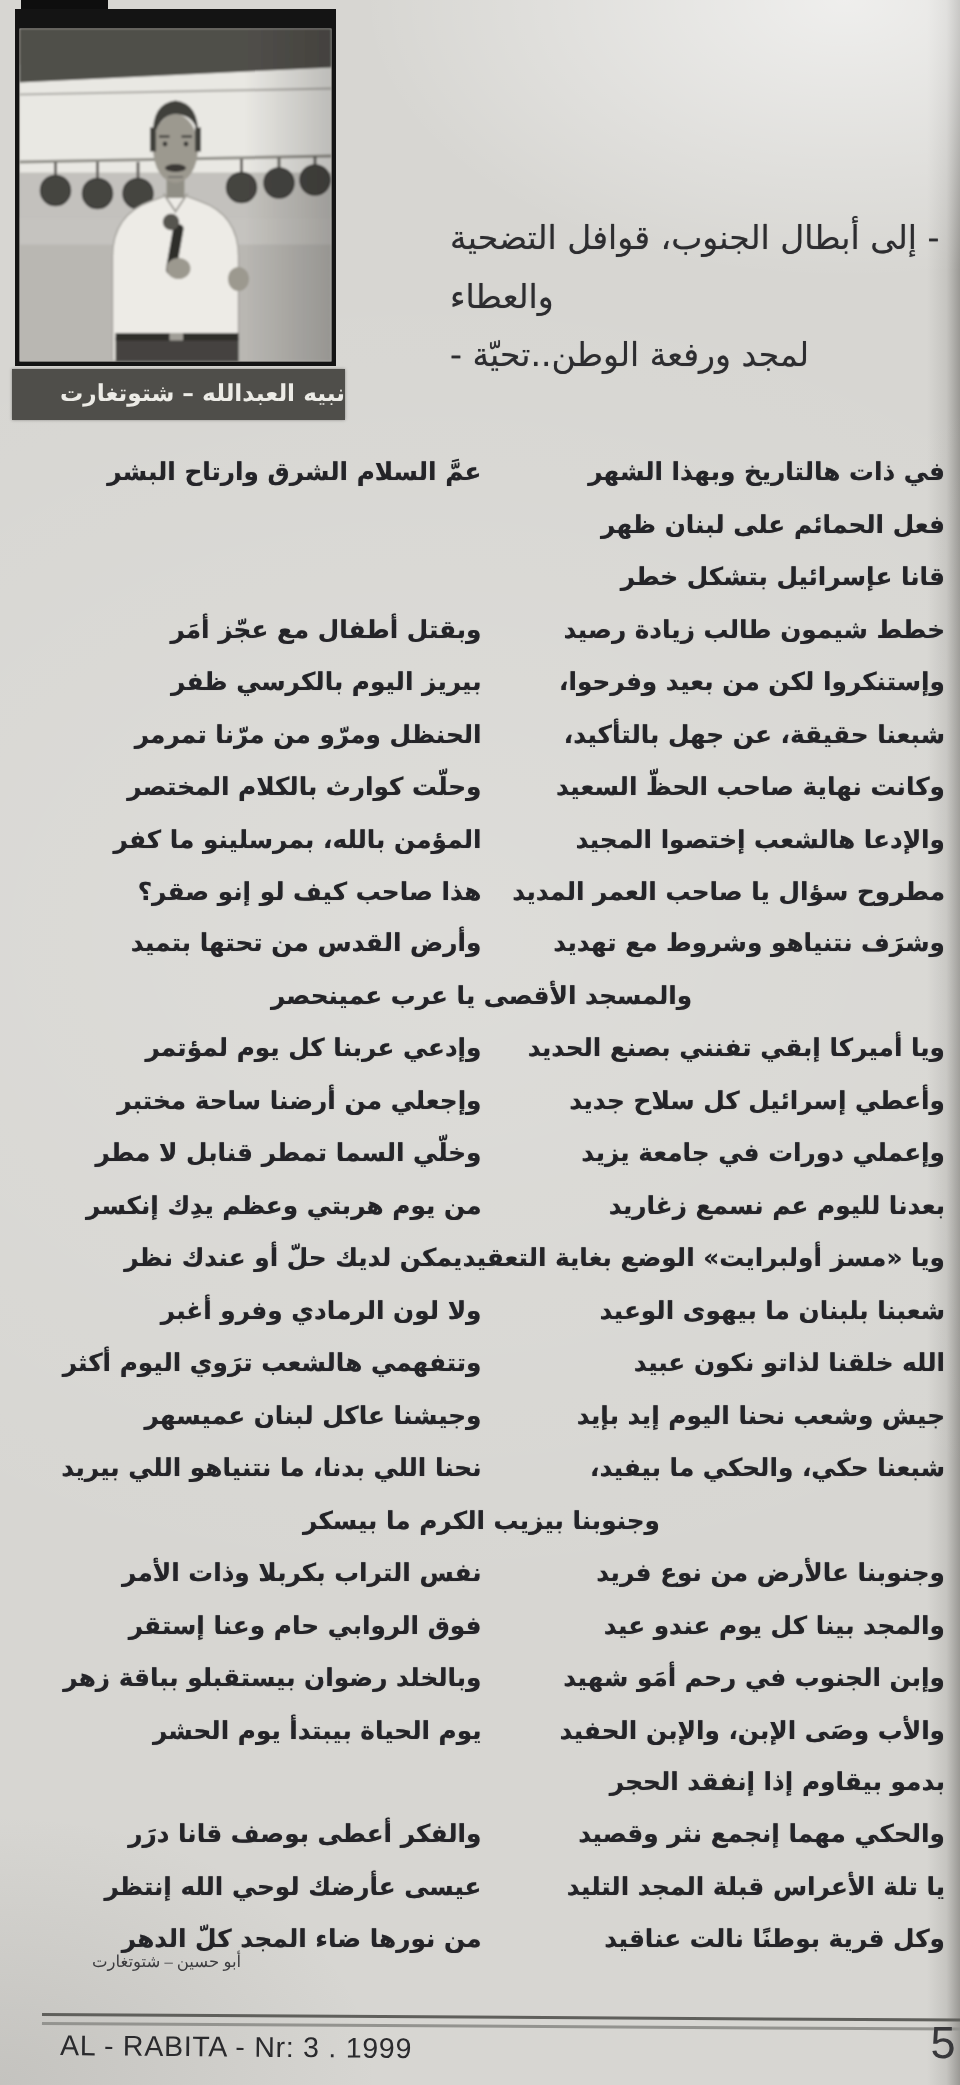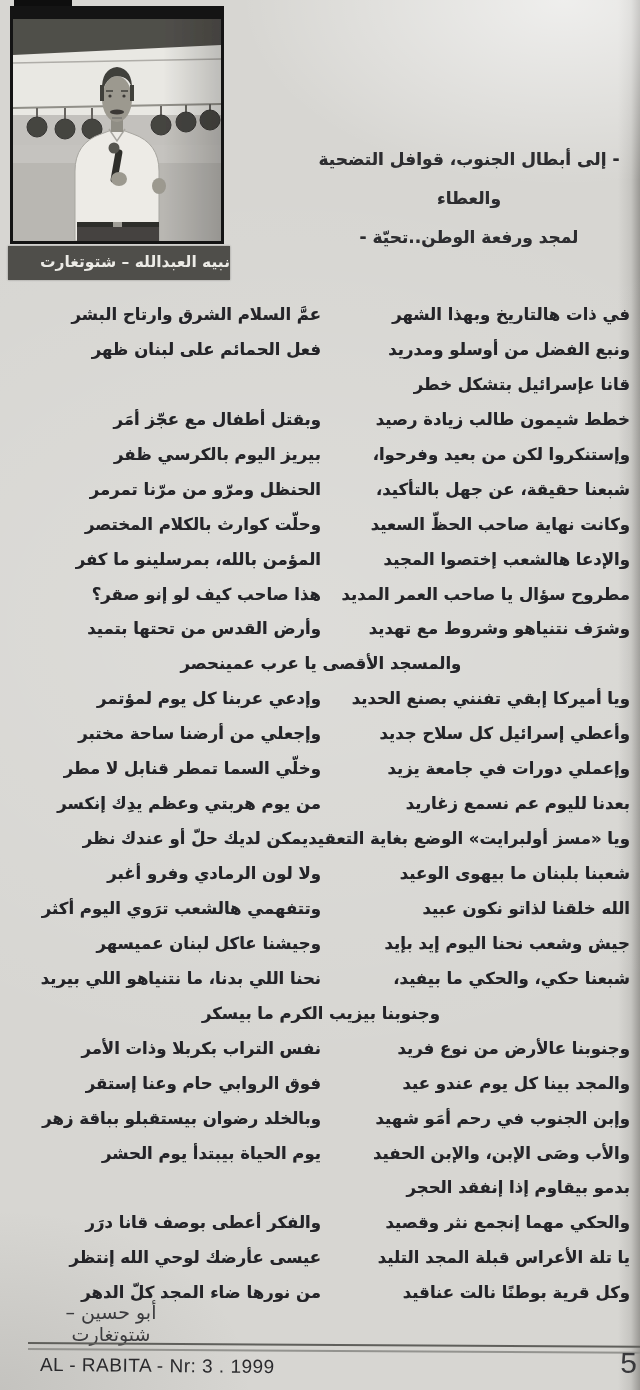--- a/index.html
+++ b/index.html
@@ -27,38 +27,38 @@
   .photo-frame svg{display:block;}
   .caption-bar{
     position:absolute;left:8px;top:246px;width:222px;height:34px;
     background:#4f4e4a;color:#ecebe6;direction:rtl;
     font-size:15.5px;font-weight:700;line-height:33px;
     box-shadow:0 0 2px rgba(0,0,0,0.35);
   }
   
   .dedication{
     position:absolute;left:300px;top:140px;width:338px;
-    direction:rtl;text-align:center;font-size:17px;font-weight:700;
+    direction:rtl;text-align:left;font-size:22px;font-weight:400;
     line-height:39px;color:#2d2d30;
     text-shadow:0 0 0.5px rgba(45,45,48,0.55);
   }
   
   .poem{
     position:absolute;left:12px;top:298px;width:618px;direction:rtl;
     font-size:16.5px;font-weight:700;color:#242428;
     text-shadow:0 0 0.5px rgba(36,36,40,0.5);
   }
   .poem-row{display:flex;height:34.95px;line-height:33px;}
   .poem-row .hemi{flex:0 0 50%;white-space:nowrap;text-align:right;}
   .poem-row .hemi.second{padding-left:4px;}
   .poem-row.centered{justify-content:flex-start;}
   .poem-row.centered .center-text{flex:0 0 100%;text-align:center;white-space:nowrap;}
   .signature{
     position:absolute;left:36px;top:1301px;width:150px;
-    direction:rtl;text-align:center;font-size:19px;font-weight:400;color:#3b3b3e;
+    direction:rtl;text-align:center;font-size:11px;font-weight:400;color:#3b3b3e;font-family:Liberation Serif, serif;
   }
   
   .footer-rule{
     position:absolute;left:28px;top:1342px;width:612px;height:4px;
     border-top:2px solid #5f5f5b;border-bottom:2px solid #93938f;
     transform:rotate(0.35deg);transform-origin:left center;
   }
   .footer-journal{
     position:absolute;left:40px;top:1354px;
     font-family:"Liberation Sans",sans-serif;font-size:19px;color:#2a2a2d;
@@ -151,21 +151,20 @@
     <div>- إلى أبطال الجنوب، قوافل التضحية والعطاء</div>
     <div>لمجد ورفعة الوطن..تحيّة -</div>
   </div>
 
   <div class="poem">
       <div class="poem-row">
         <span class="hemi first">في ذات هالتاريخ وبهذا الشهر</span>
         <span class="hemi second">عمَّ السلام الشرق وارتاح البشر</span>
       </div>
       <div class="poem-row">
-        <span class="hemi first">ونبع الفضل من أوسلو ومدريد</span>
         <span class="hemi second">فعل الحمائم على لبنان ظهر</span>
       </div>
       <div class="poem-row">
         <span class="hemi second">قانا عإسرائيل بتشكل خطر</span>
       </div>
       <div class="poem-row">
         <span class="hemi first">خطط شيمون طالب زيادة رصيد</span>
         <span class="hemi second">وبقتل أطفال مع عجّز أمَر</span>
       </div>
       <div class="poem-row">

